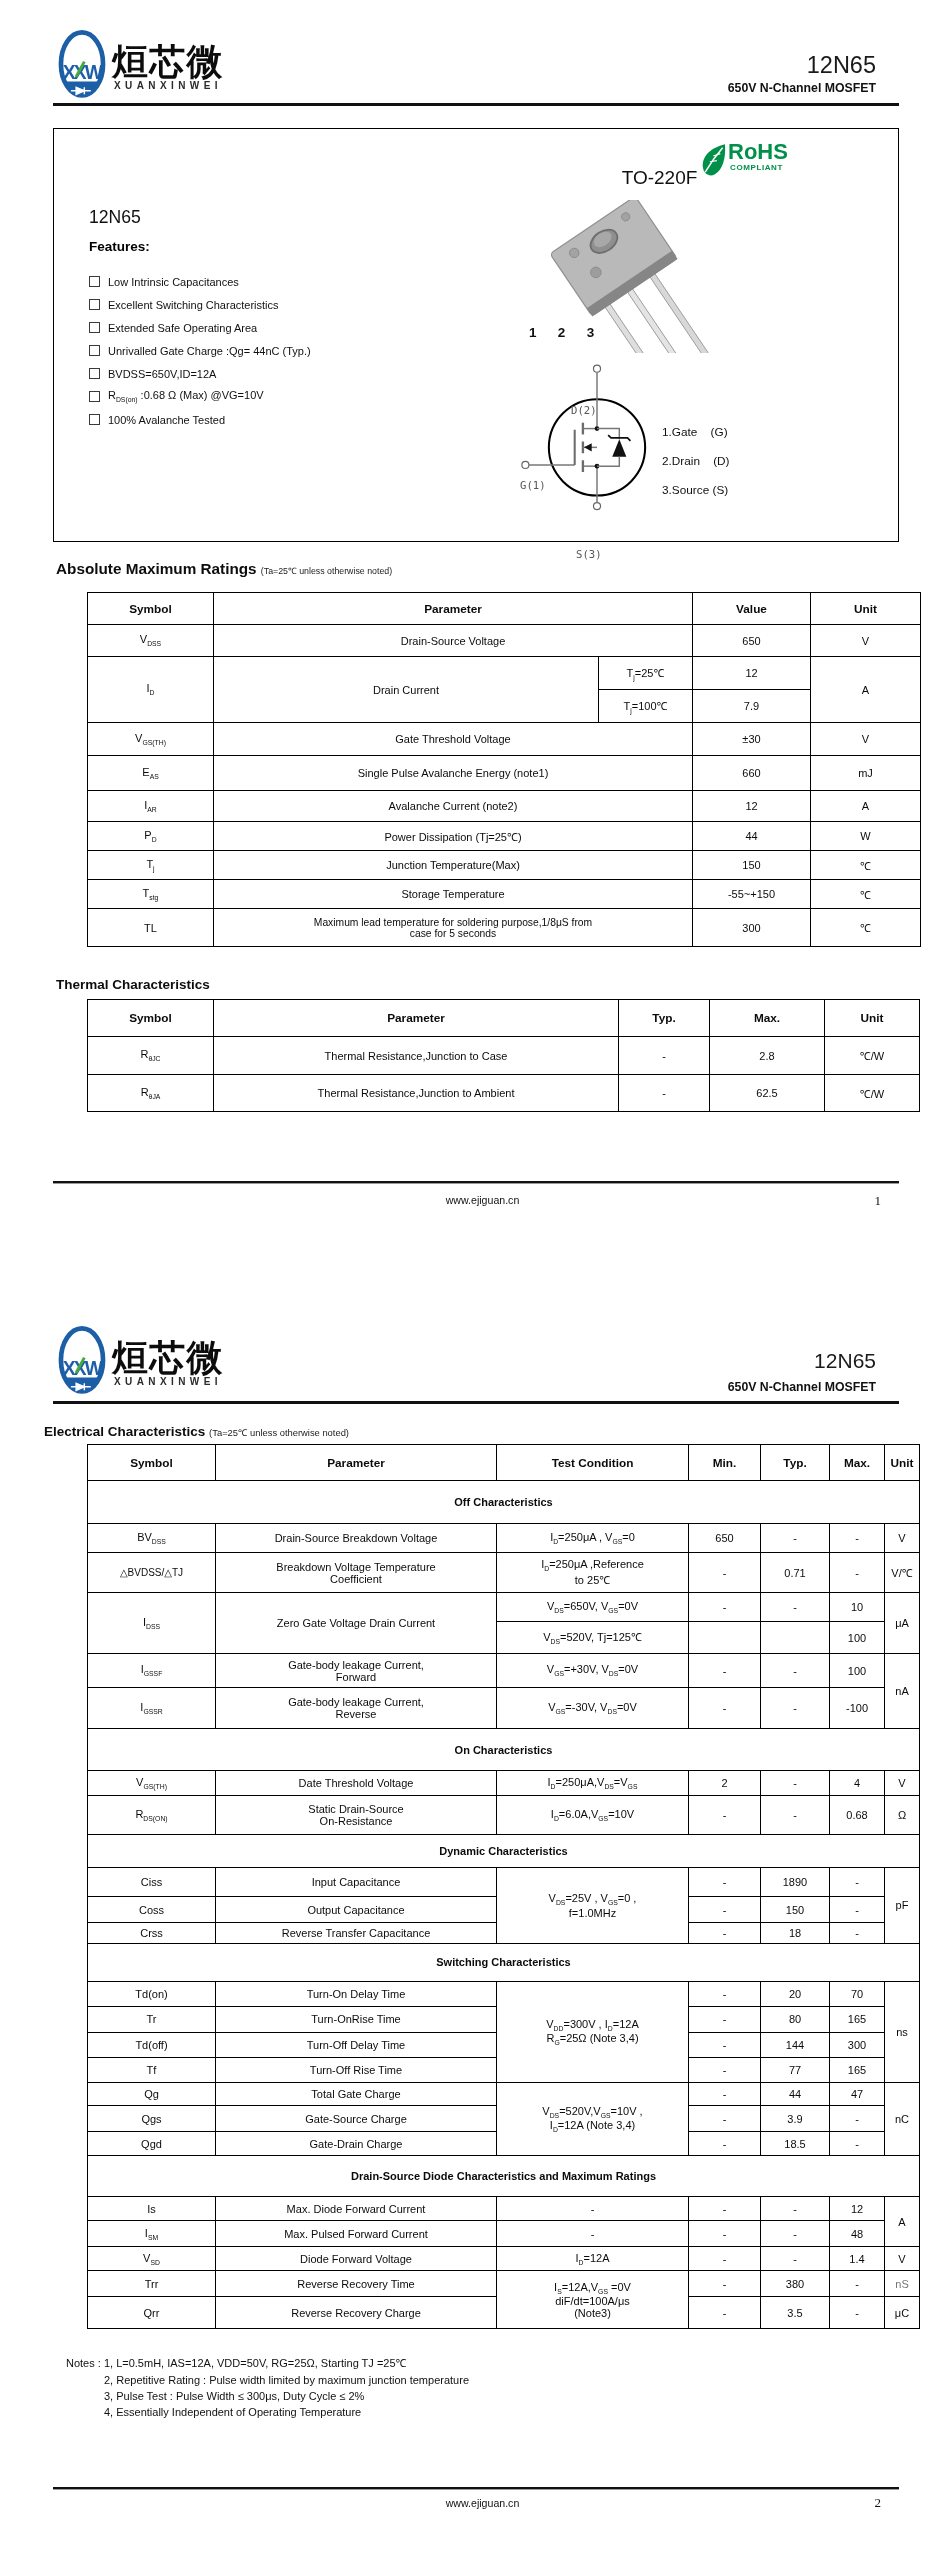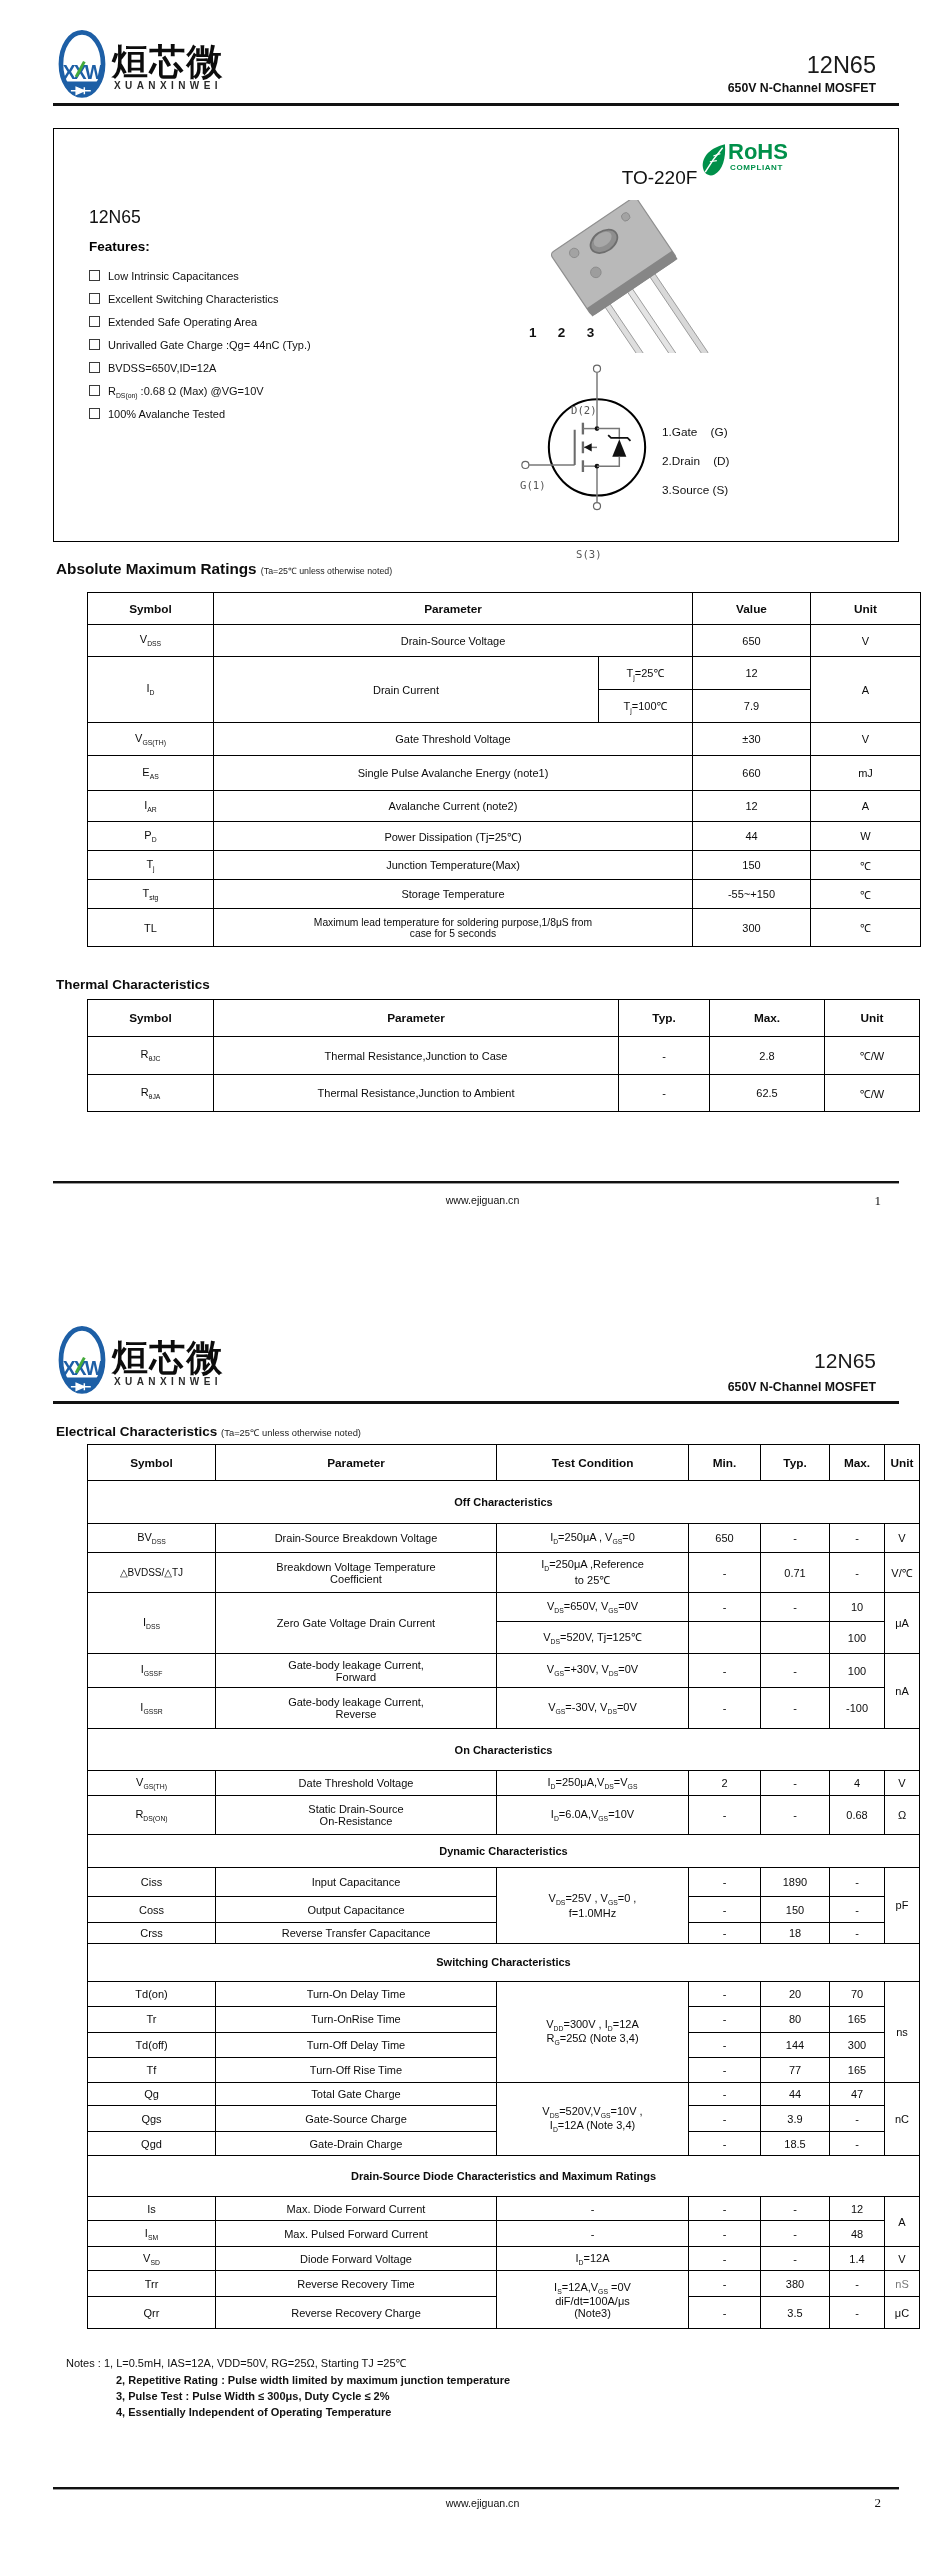--- a/index.html
+++ b/index.html
@@ -15,21 +15,21 @@
   .hrule{position:absolute;left:53px;width:846px;height:2.9px;background:#111;}
   .frule{position:absolute;left:53px;width:846px;height:1.8px;background:#111;border-bottom:0.6px solid #999;}
   .footer-url{position:absolute;left:16px;width:933px;text-align:center;font-size:10.6px;color:#111;}
   .page-num{position:absolute;right:52px;font-size:13px;font-family:"Liberation Serif",serif;color:#111;}
 
   
   .pbox{position:absolute;left:53px;top:128px;width:844px;height:412px;border:1.8px solid #000;}
   .pbox-part{position:absolute;left:35px;top:78px;font-size:17.6px;color:#111;}
   .pbox-feat-title{position:absolute;left:35px;top:110px;font-size:13.5px;font-weight:bold;}
   .feat-list{position:absolute;left:35px;top:141px;font-size:11px;color:#101010;}
-  .feat-item{height:23px;display:flex;}
+  .feat-item{height:23px;display:flex;align-items:center;}
   .feat-box{display:inline-block;width:8.8px;height:8.8px;border:0.9px solid #3a3a3a;margin-right:8.2px;flex:0 0 auto;}
   .pkg-name{position:absolute;left:541px;top:38px;width:129px;text-align:center;font-size:19px;color:#111;}
   .rohs{position:absolute;left:645px;top:10.6px;width:106px;height:47px;}
   .rohs-txt{position:absolute;left:29px;top:0;font-size:22px;font-weight:bold;color:#00904a;letter-spacing:0px;line-height:23.5px;}
   .rohs-sub{position:absolute;left:31px;top:23.5px;font-size:8px;font-weight:bold;color:#00904a;letter-spacing:0.6px;}
   .pins123{position:absolute;left:475px;top:196px;font-size:13.5px;font-weight:bold;letter-spacing:8.8px;color:#111;}
   .mos-label{position:absolute;font-size:10.6px;color:#555;font-family:"DejaVu Sans Mono","Liberation Mono",monospace;margin-top:40px;}
   .legend{position:absolute;left:608px;top:296px;font-size:11.8px;color:#111;}
   .legend div{white-space:pre;height:29px;}
 
@@ -43,21 +43,21 @@
   table.t{border:1.8px solid #000;margin-left:31px;}
   table.t th{font-size:11.8px;font-weight:bold;}
   table.amrt th,table.amrt td{border-top-width:1.8px;border-bottom-width:1.8px;}
   td.pl{text-align:left;padding-left:8.2px;white-space:pre-line;}
   td.cl{text-align:left;padding-left:5.9px;white-space:normal;}
   td.sec{text-align:left;font-weight:bold;font-size:11.8px;padding-left:5.9px;border-top-width:1.8px;border-bottom-width:1.8px;}
   sub{font-size:0.62em;}
 
   .notes{position:absolute;left:66px;top:2355px;font-size:11px;color:#111;}
   .notes div{margin-bottom:4.1px;}
-  .notes .cont{margin-left:50px;font-weight:bold;}
+  .notes .cont{margin-left:38px;}
 </style>
 </head>
 <body>
 
 <div id="canvas">
 
   <div class="logo" style="left:58px;top:29px;">
     <svg width="48" height="69" viewBox="0 0 82 118" style="position:absolute;left:0;top:1.2px;">
       <ellipse cx="41" cy="58" rx="36" ry="54" fill="none" stroke="#1d5fa6" stroke-width="8"></ellipse>
       <path d="M11 88 A36 54 0 0 0 71 88 Z" fill="#1d5fa6"></path>
@@ -297,21 +297,21 @@
       <path d="M31 80 L45 54" stroke="#44aa3b" stroke-width="5" fill="none"></path>
       <path d="M22 104 L31 104 M31 98 L31 110 L45 104 Z M45 98 L45 110 M45 104 L56 104" stroke="#fff" stroke-width="2.5" fill="#fff"></path>
     </svg>
     <div class="logo-zh">烜芯微</div>
     <div class="logo-en">XUANXINWEI</div>
   </div>
   <div class="part-big" style="top:1349px;font-size:21px;">12N65</div>
   <div class="part-sub" style="top:1380px;">650V N-Channel MOSFET</div>
   <div class="hrule" style="top:1401px;"></div>
 
-  <div class="sect-title" style="left:56px;top:1424px;font-size:13.5px;">
+  <div class="sect-title" style="left:44px;top:1424px;font-size:13.5px;">
     <span>Electrical Characteristics</span>
     <span class="sect-note" style="font-size:9.4px;">(Ta=25℃ unless otherwise noted)</span>
   </div>
 
   <table class="t" style="left:56px;top:1444px;width:833px;">
     <colgroup>
         <col style="width:128px">
         <col style="width:281px">
         <col style="width:192px">
         <col style="width:72px">

